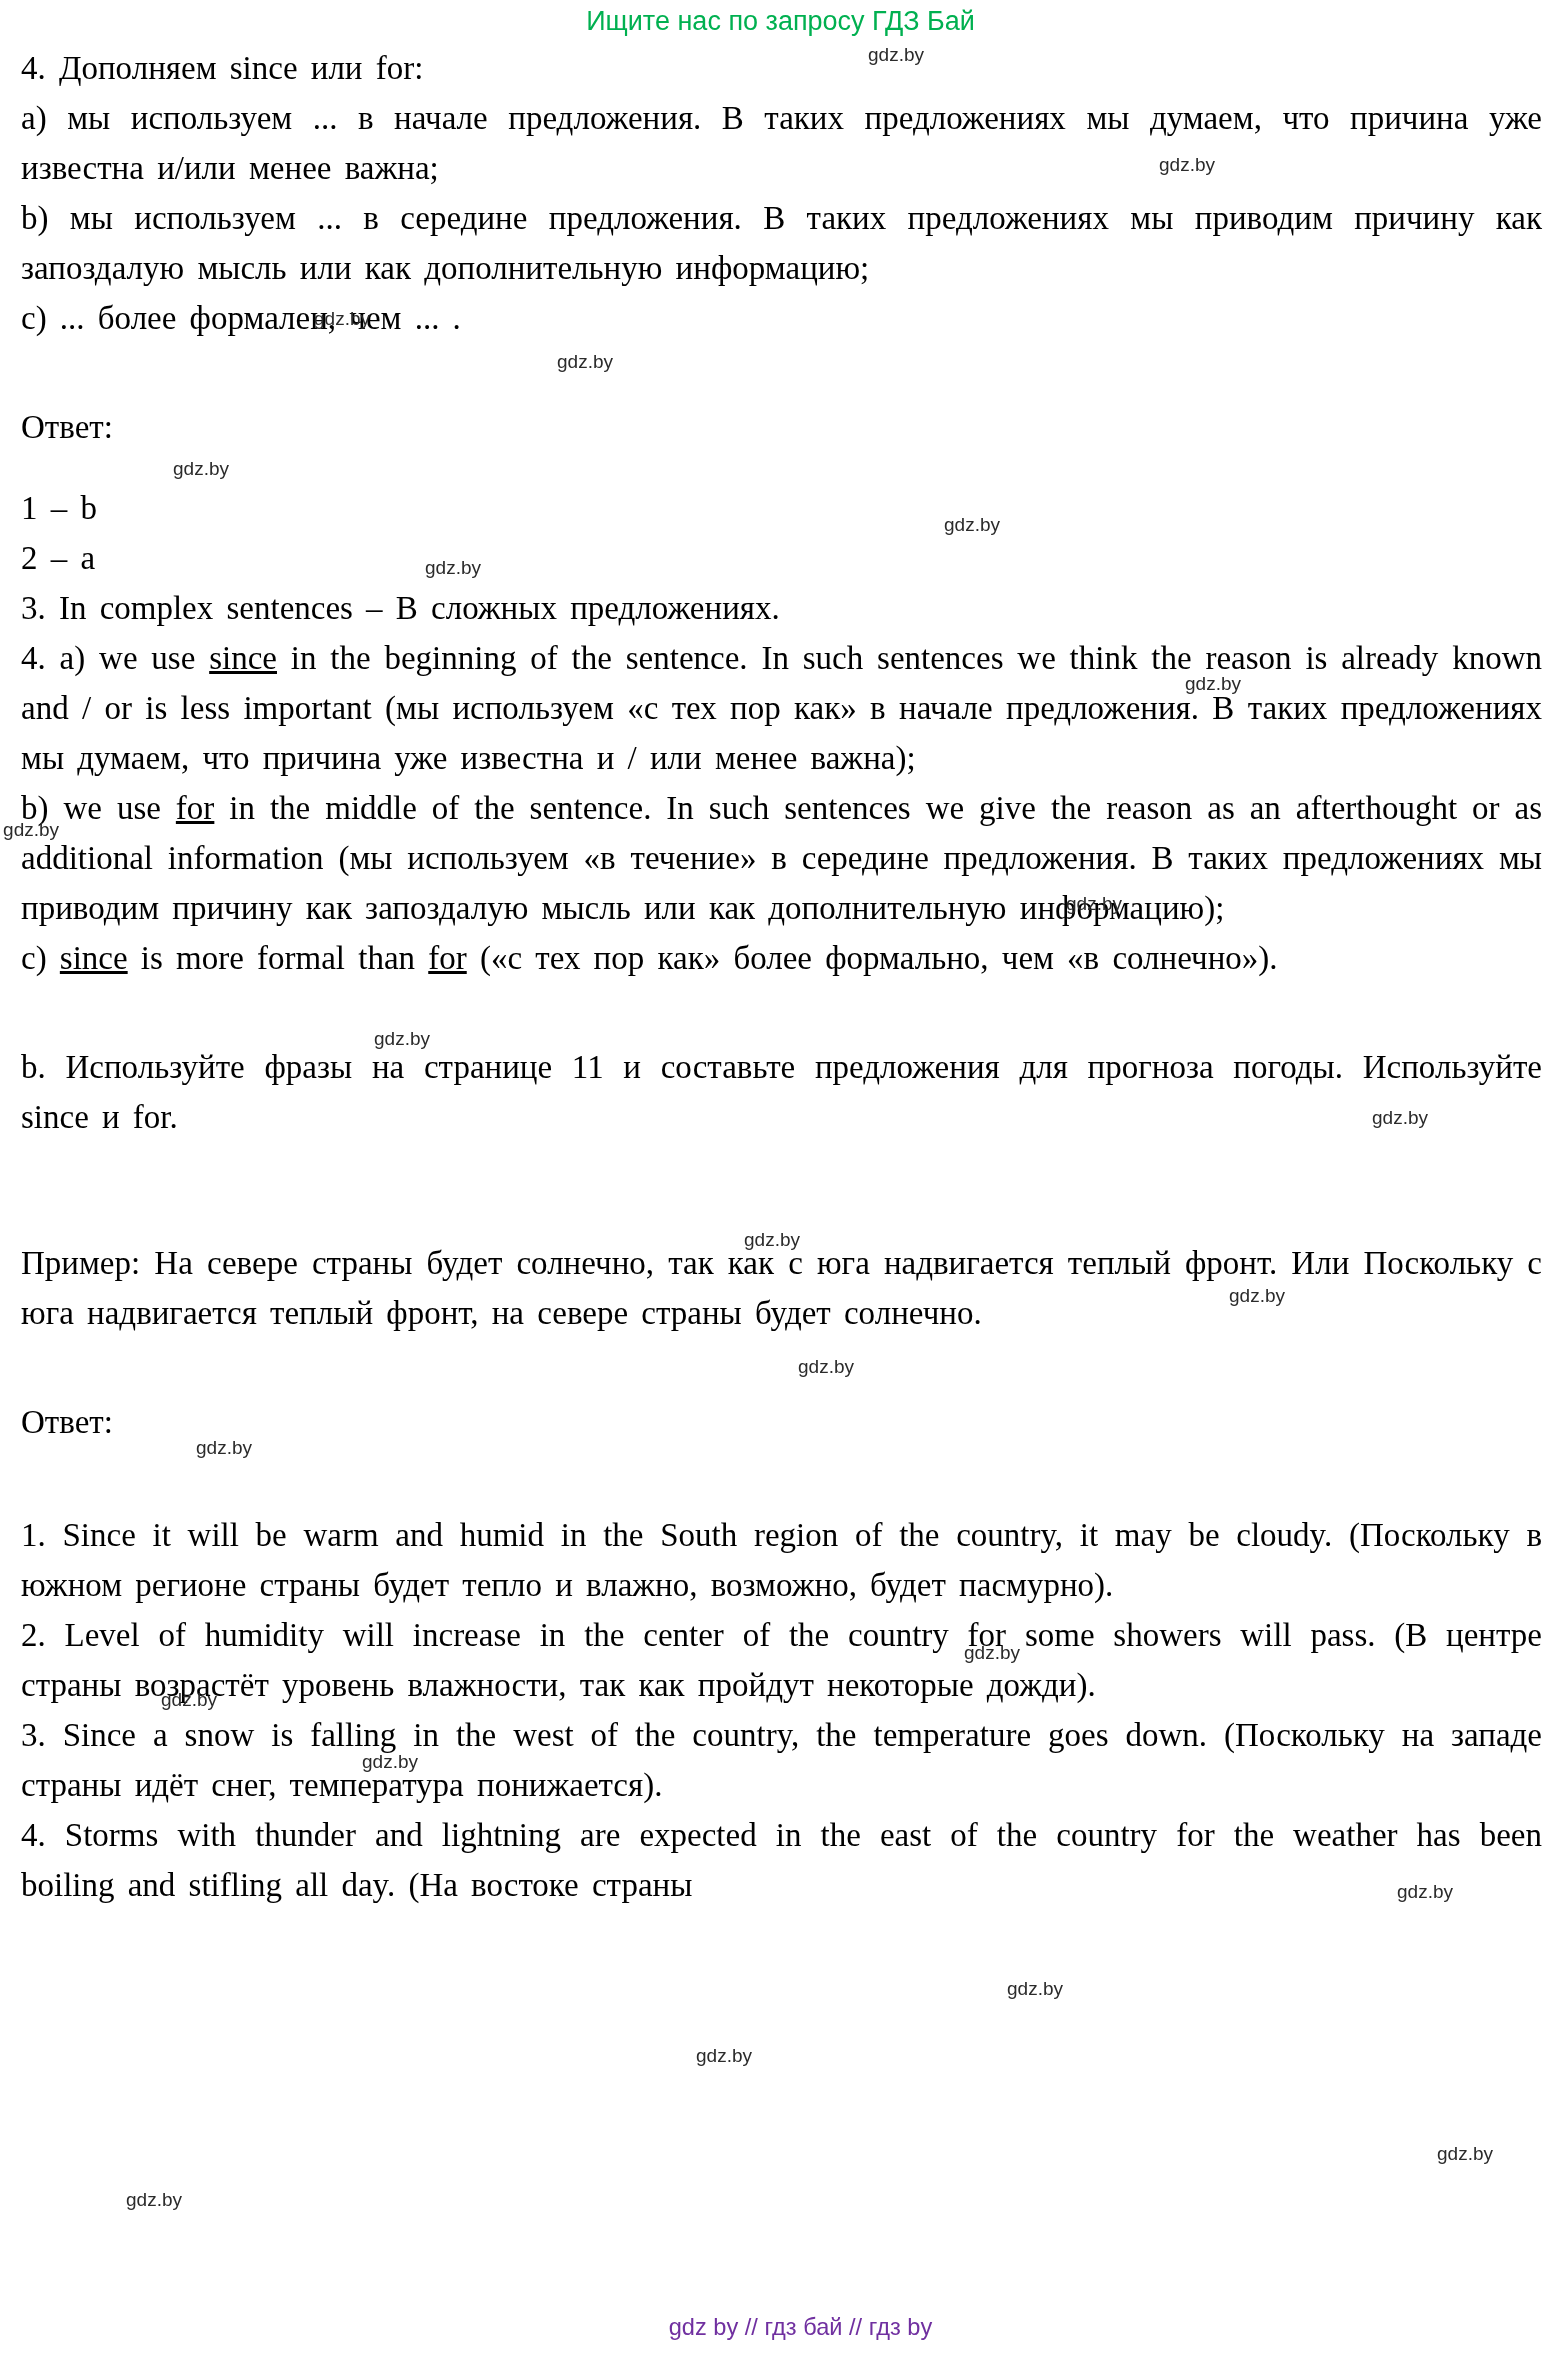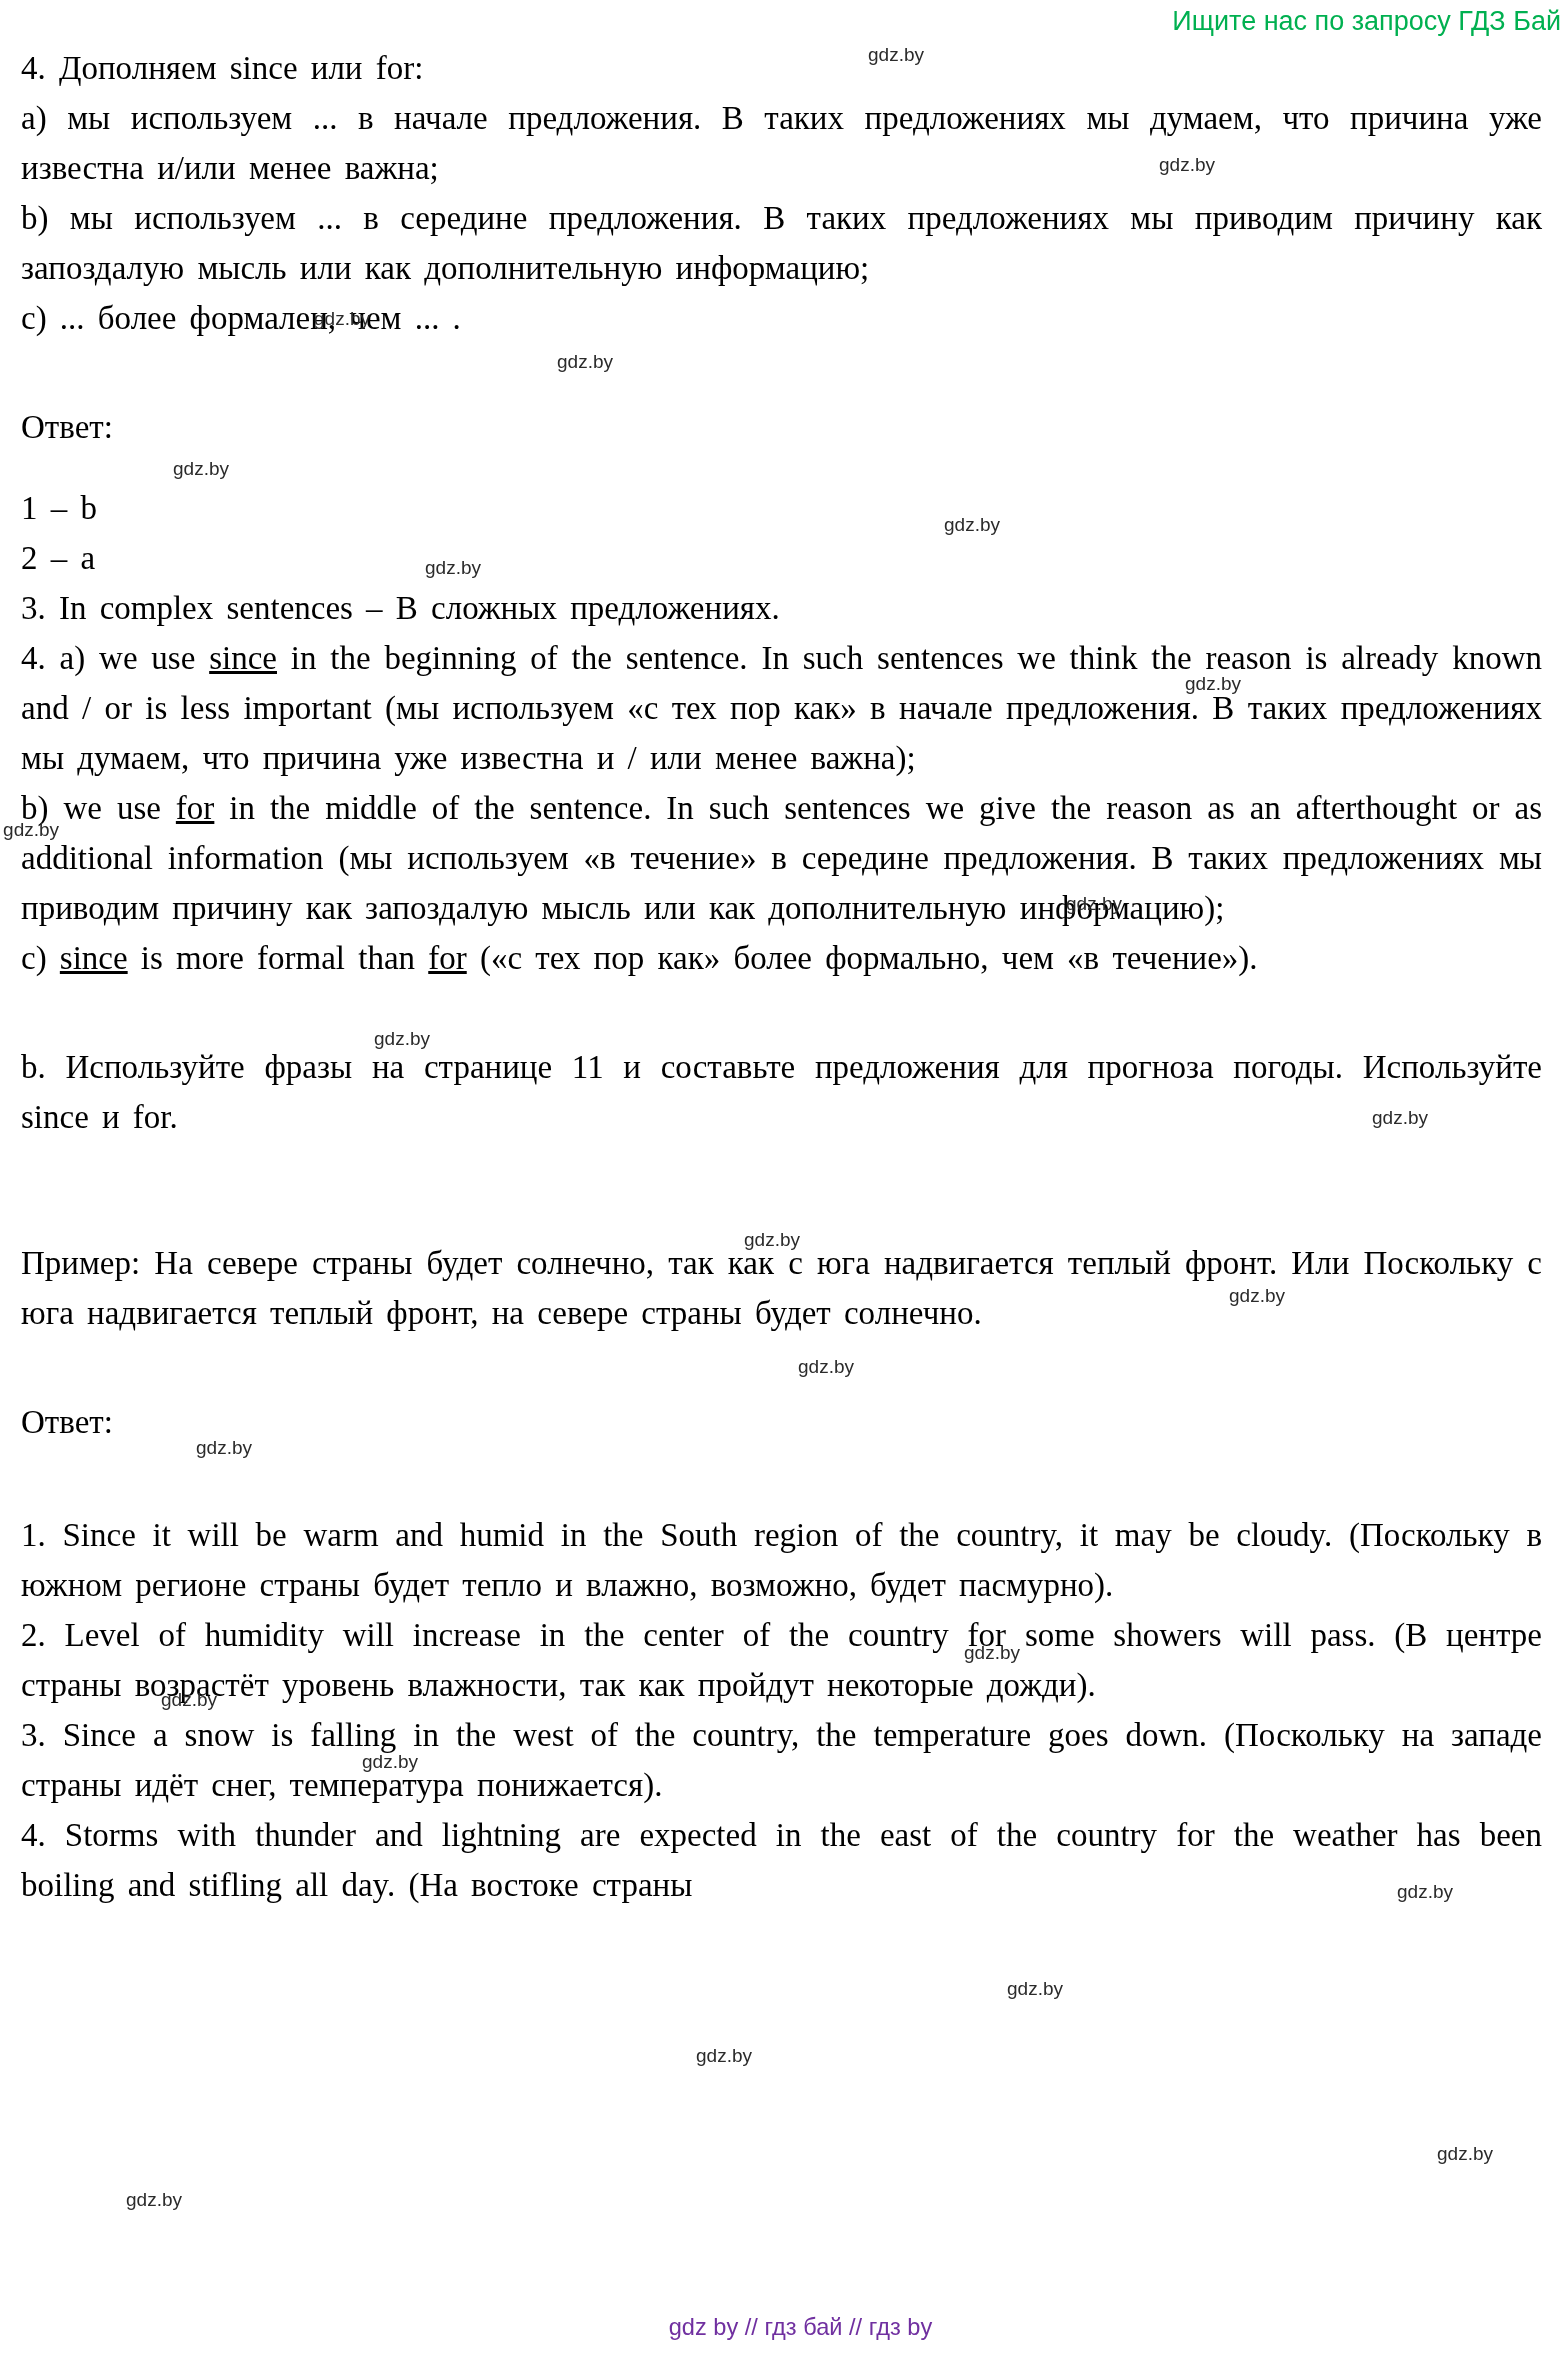--- a/index.html
+++ b/index.html
@@ -10,21 +10,21 @@
     background: #ffffff;
     overflow: hidden;
     font-family: "Liberation Serif", "DejaVu Serif", serif;
     color: #000000;
   }
   .header-note {
     position: absolute;
     top: 6.3px;
     left: 0;
     width: 100%;
-    text-align: right;
+    text-align: center;
     font-family: "Liberation Sans", "DejaVu Sans", sans-serif;
     font-size: 27px;
     color: var(--header-color, #00b050);
   }
   .content {
     position: absolute;
     top: 43px;
     left: 21px;
     width: 1521px;
   }
@@ -71,21 +71,21 @@
       <p class="para"><span>4. Дополняем since или for:</span></p>
       <p class="para"><span>a) мы используем ... в начале предложения. В таких предложениях мы думаем, что причина уже известна и/или менее важна;</span></p>
       <p class="para"><span>b) мы используем ... в середине предложения. В таких предложениях мы приводим причину как запоздалую мысль или как дополнительную информацию;</span></p>
       <p class="para"><span>c) ... более формален, чем ... .</span></p>
       <p class="para" style="margin-top: 59px;"><span>Ответ:</span></p>
       <p class="para" style="margin-top: 31px;"><span>1 – b</span></p>
       <p class="para"><span>2 – a</span></p>
       <p class="para"><span>3. In complex sentences – В сложных предложениях.</span></p>
       <p class="para"><span>4. a) we use </span><span class="bold underline">since</span><span> in the beginning of the sentence. In such sentences we think the reason is already known and / or is less important (мы используем «с тех пор как» в начале предложения. В таких предложениях мы думаем, что причина уже известна и / или менее важна);</span></p>
       <p class="para"><span>b) we use </span><span class="bold underline">for</span><span> in the middle of the sentence. In such sentences we give the reason as an afterthought or as additional information (мы используем «в течение» в середине предложения. В таких предложениях мы приводим причину как запоздалую мысль или как дополнительную информацию);</span></p>
-      <p class="para"><span>c) </span><span class="bold underline">since</span><span> is more formal than </span><span class="bold underline">for</span><span> («с тех пор как» более формально, чем «в течение»).</span></p>
+      <p class="para"><span>c) </span><span class="bold underline">since</span><span> is more formal than </span><span class="bold underline">for</span><span> («с тех пор как» более формально, чем «в солнечно»).</span></p>
       <p class="para" style="margin-top: 59px;"><span>b. Используйте фразы на странице 11 и составьте предложения для прогноза погоды. Используйте since и for.</span></p>
       <p class="para" style="margin-top: 96px;"><span>Пример: На севере страны будет солнечно, так как с юга надвигается теплый фронт. Или Поскольку с юга надвигается теплый фронт, на севере страны будет солнечно.</span></p>
       <p class="para" style="margin-top: 59px;"><span>Ответ:</span></p>
       <p class="para" style="margin-top: 63px;"><span>1. Since it will be warm and humid in the South region of the country, it may be cloudy. (Поскольку в южном регионе страны будет тепло и влажно, возможно, будет пасмурно).</span></p>
       <p class="para"><span>2. Level of humidity will increase in the center of the country for some showers will pass. (В центре страны возрастёт уровень влажности, так как пройдут некоторые дожди).</span></p>
       <p class="para"><span>3. Since a snow is falling in the west of the country, the temperature goes down. (Поскольку на западе страны идёт снег, температура понижается).</span></p>
       <p class="para"><span>4. Storms with thunder and lightning are expected in the east of the country for the weather has been boiling and stifling all day. (На востоке страны</span></p>
     </div>
   <div class="watermark-layer">
       <span class="wm" style="left: 868px; top: 44px;">gdz.by</span>

